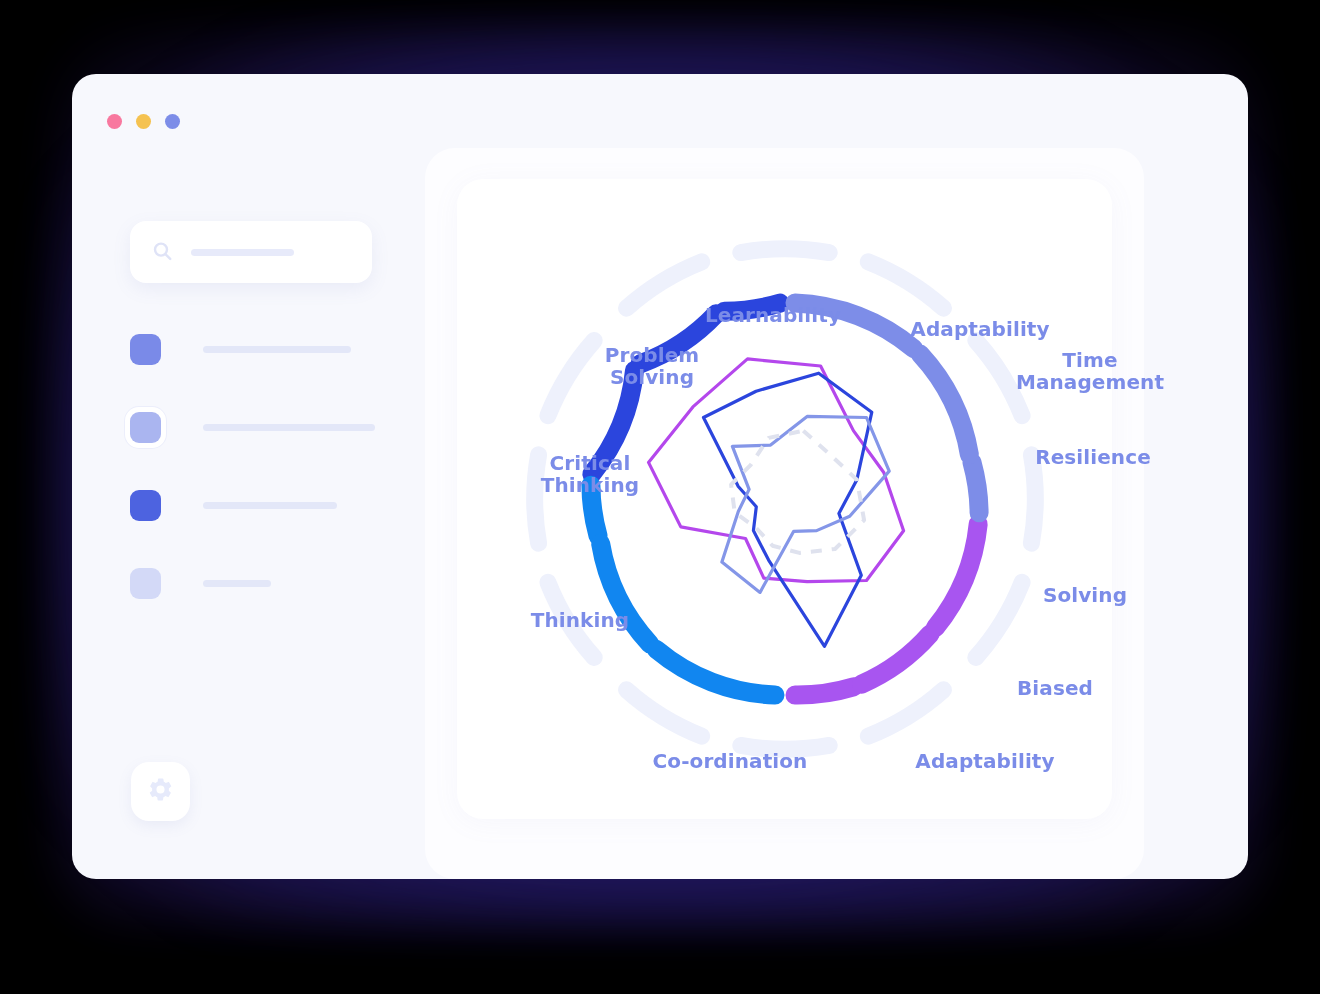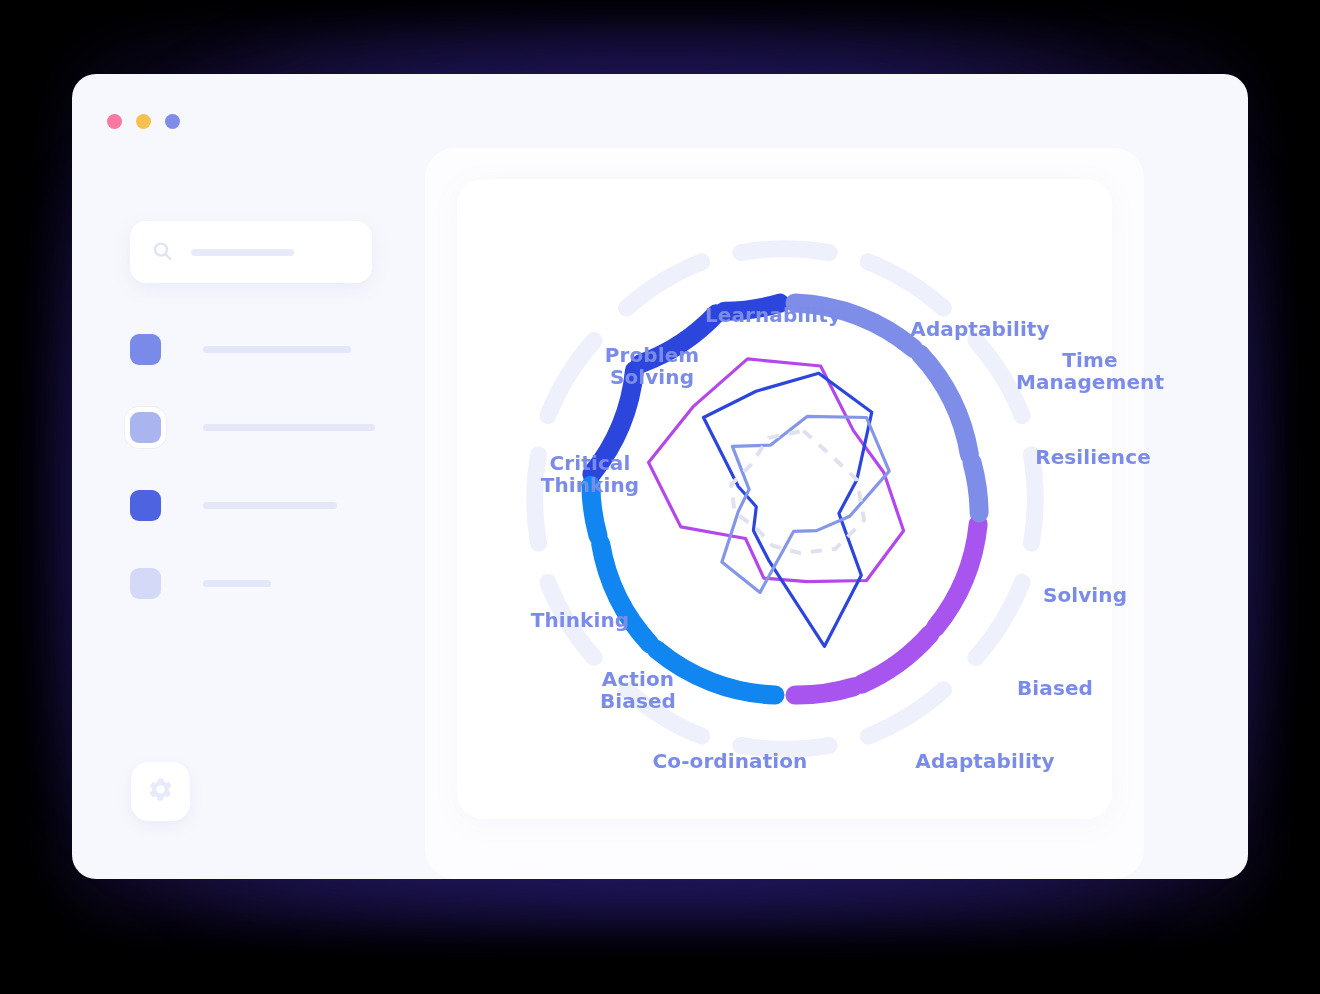--- a/index.html
+++ b/index.html
@@ -303,21 +303,20 @@
       <div class="axis-label" style="left:538px; top:262px; width:170px;">Resilience</div>
 
       <div class="axis-label" style="left:545px; top:400px; width:140px;">Solving</div>
 
       <div class="axis-label" style="left:505px; top:493px; width:160px;">Biased</div>
 
       <div class="axis-label" style="left:400px; top:566px; width:230px;">Adaptability</div>
 
       <div class="axis-label" style="left:150px; top:566px; width:220px;">Co-ordination</div>
 
-      <div class="axis-label" style="left:88px; top:484px; width:160px;">Action<br>Biased</div>
 
       <div class="axis-label" style="left:30px; top:425px; width:160px;">Thinking</div>
 
       <div class="axis-label" style="left:92px; top:160px; width:180px;">Problem<br>Solving</div>
 
       <div class="axis-label" style="left:30px; top:268px; width:180px;">Critical<br>Thinking</div>
 
     </div>
 
   </div>

